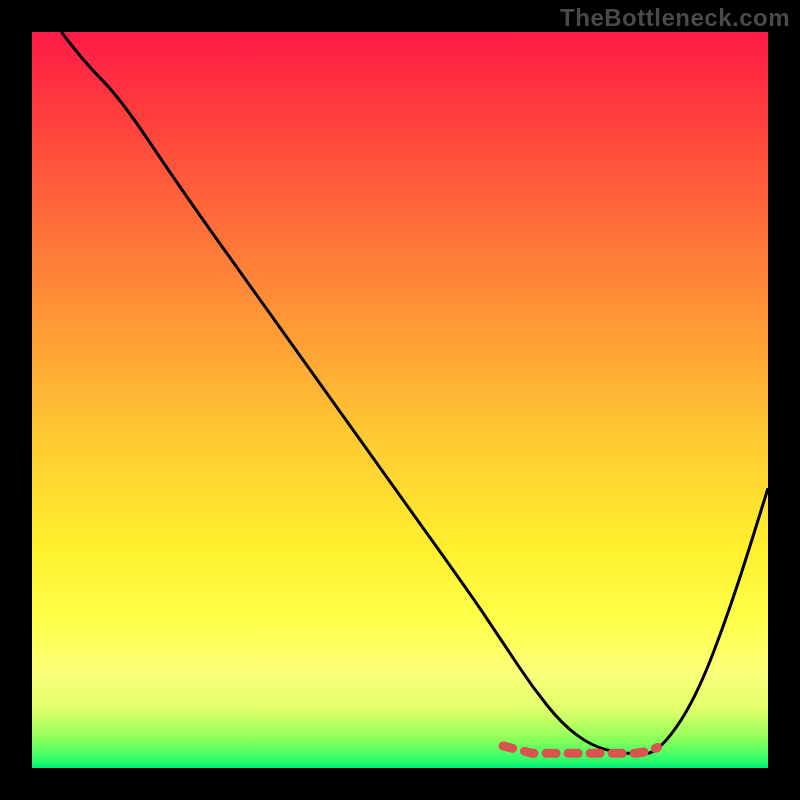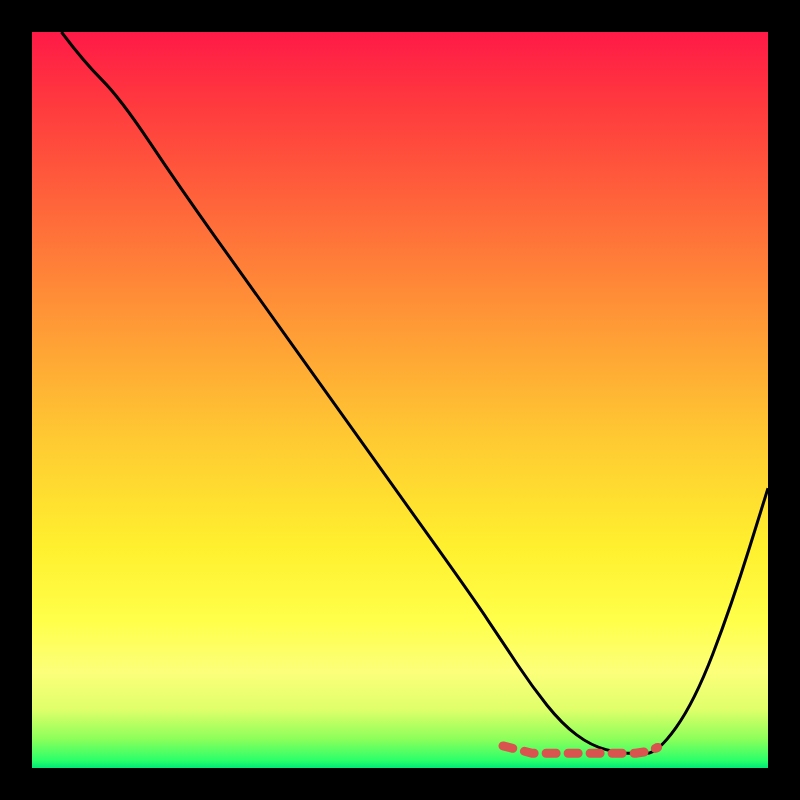--- a/index.html
+++ b/index.html
@@ -54,20 +54,21 @@
     left: 0; top: 0;
     width: 100%;
     height: 100%;
   }
 </style>
 </head>
 <body>
 
 <div class="outer">
 
+  <div class="watermark">TheBottleneck.com</div>
 
   <div class="plot-area">
     <div class="gradient"></div>
 
     <svg class="curve" viewBox="0 0 736 736" preserveAspectRatio="none">
       <path id="main-curve" fill="none" stroke="#000000" stroke-width="3" d="M 29.44 0 Q 51.52 29.440000000000055 69.92 47.84000000000003 Q 88.32 66.24000000000001 117.76 110.39999999999998 Q 147.20000000000002 154.55999999999995 184 206.07999999999996 Q 220.79999999999998 257.59999999999997 257.6 309.12 Q 294.40000000000003 360.64 331.20000000000005 412.15999999999997 Q 368 463.68 404.79999999999995 515.2 Q 441.59999999999997 566.72 456.32 588.8 Q 471.04 610.88 485.76 632.96 Q 500.48 655.04 515.2 673.44 Q 529.92 691.84 544.64 702.88 Q 559.36 713.92 574.08 717.5999999999999 Q 588.8000000000001 721.28 596.1600000000001 721.28 Q 603.52 721.28 614.56 721.28 Q 625.6 721.28 644 695.52 Q 662.4 669.76 680.8 621.9200000000001 Q 699.1999999999999 574.08 717.5999999999999 515.2 L 736 456.32"></path>
       <path id="marker-curve" fill="none" stroke="#d9534f" stroke-width="9" stroke-linecap="round" stroke-linejoin="round" stroke-dasharray="10 12" d="M 471.04 713.92 L 485.76000000000005 717.6 L 500.48 721.28 L 515.1999999999999 721.28 L 529.92 721.28 L 544.64 721.28 L 559.36 721.28 L 574.08 721.28 L 588.8000000000001 721.28 L 603.52 721.28 L 618.24 719.072 L 625.6 715.392"></path>
     </svg>
   </div>
 </div>

